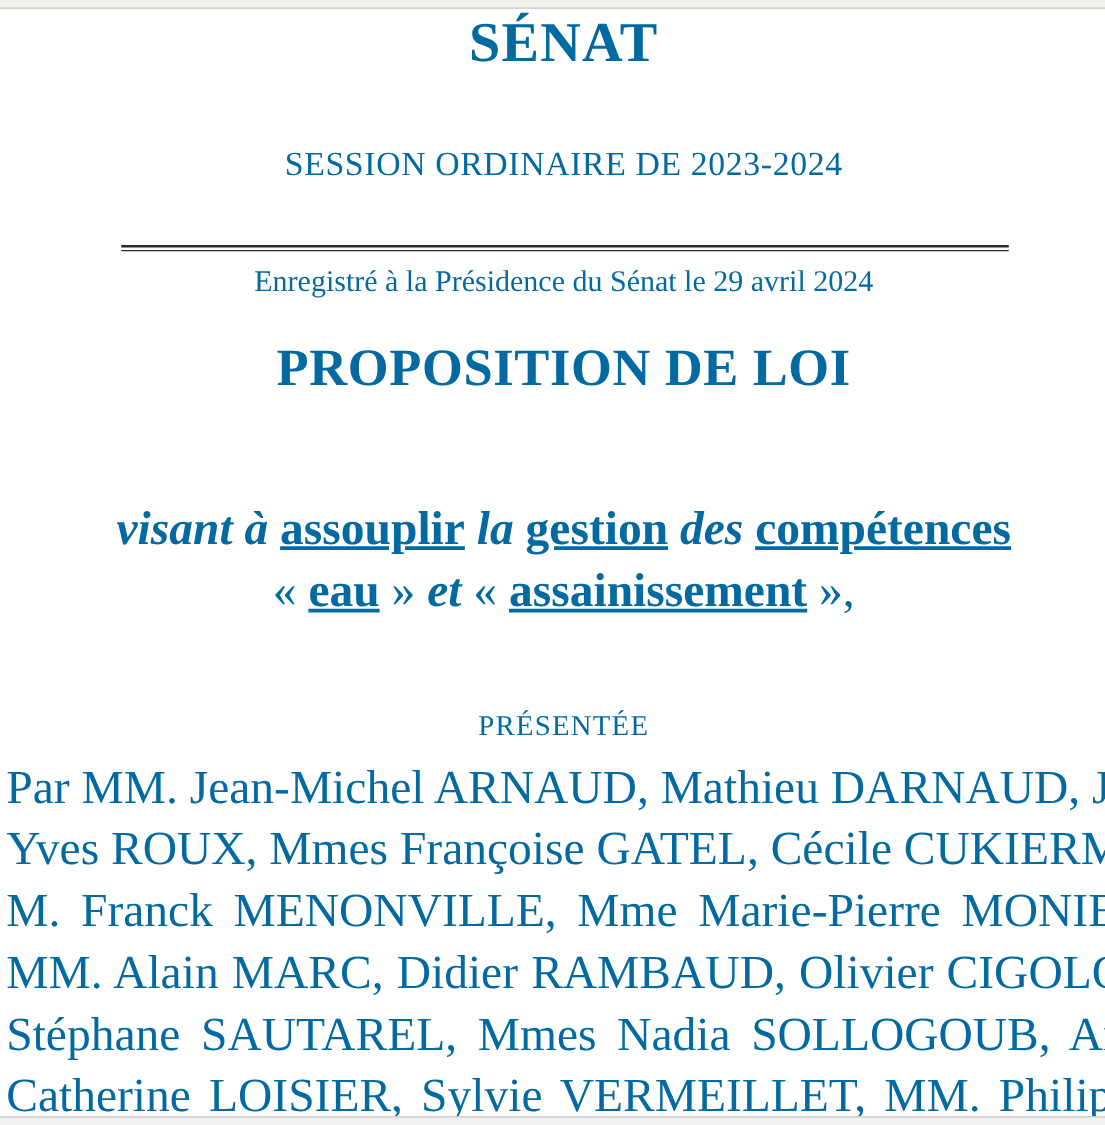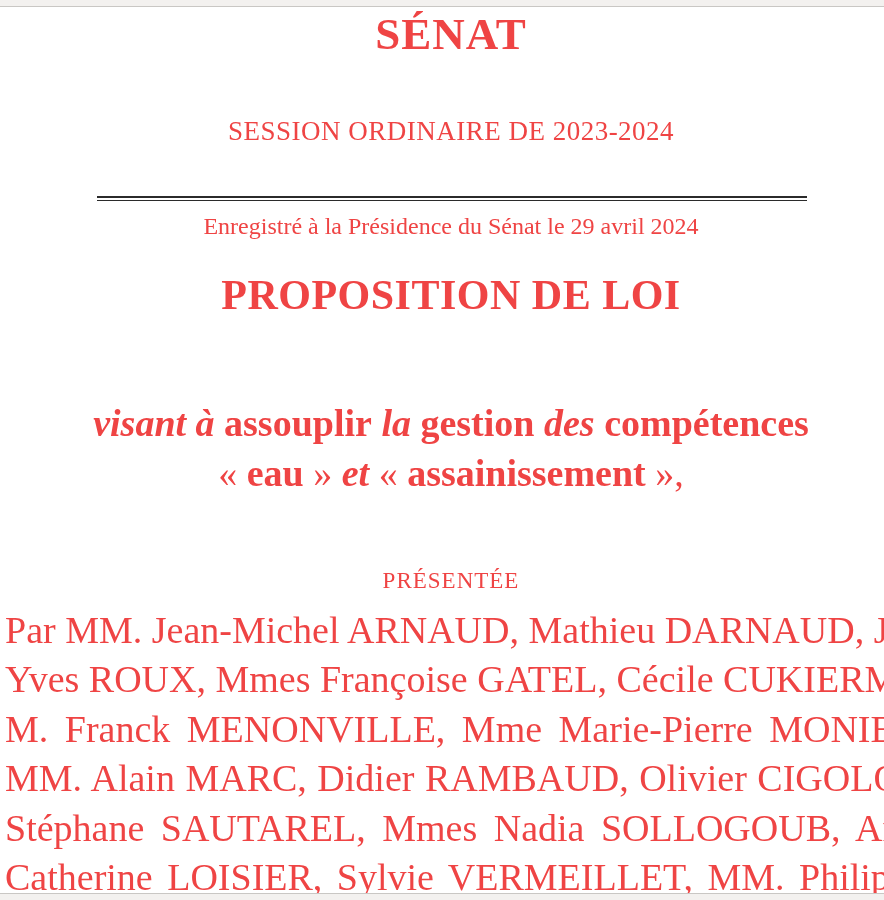--- a/index.html
+++ b/index.html
@@ -6,21 +6,21 @@
     margin: 0;
     padding: 0;
     background: #ffffff;
   }
   #page {
     position: relative;
     width: 884px;
     height: 900px;
     overflow: hidden;
     background: #ffffff;
-    color: #ef4444;
+    color: #0369a1;
     font-family: "Liberation Serif", "DejaVu Serif", serif;
   }
   .edge-strip {
     position: absolute;
     left: 0;
     width: 884px;
     background: #f3f1ef;
   }
   #edge-top {
     top: 0;
@@ -73,21 +73,21 @@
     letter-spacing: 0.5px;
     line-height: 52px;
   }
   #subject-line-1 { top: 397px; }
   #subject-line-2 { top: 447px; }
   .subject-line {
     font-size: 38px;
     line-height: 52px;
   }
   .seg-italic { font-style: italic; font-weight: bold; }
-  .seg-bold   { font-weight: bold; font-style: normal; }
+  .seg-bold   { font-weight: bold; font-style: normal; text-decoration: underline; }
   .seg-normal { font-weight: normal; font-style: normal; }
   #presented-label {
     top: 566px;
     font-size: 23px;
     letter-spacing: 1px;
     line-height: 30px;
   }
   #authors {
     position: absolute;
     left: 0;

